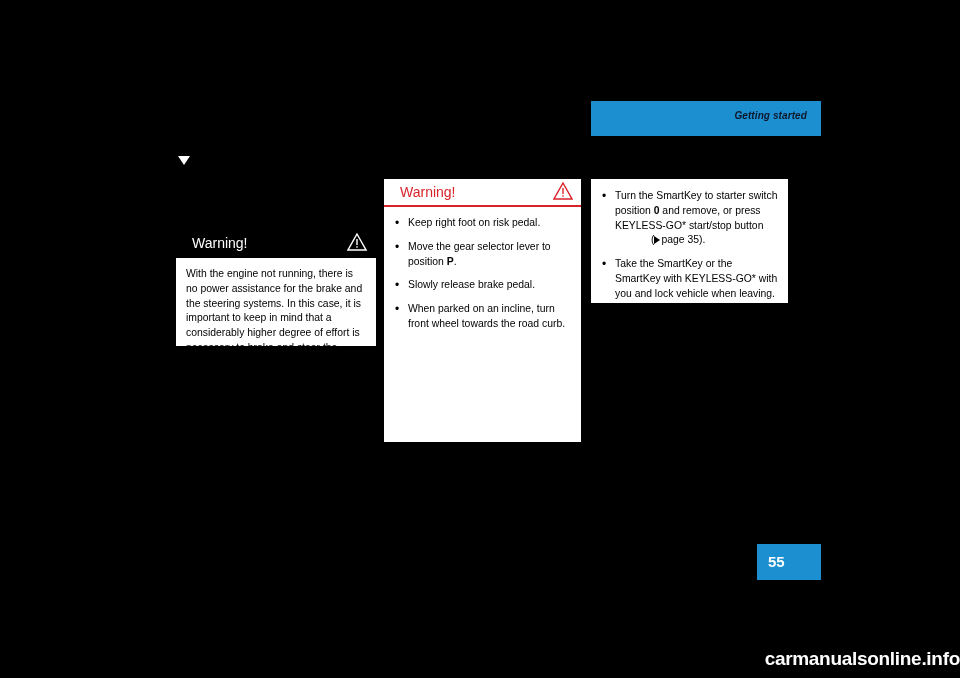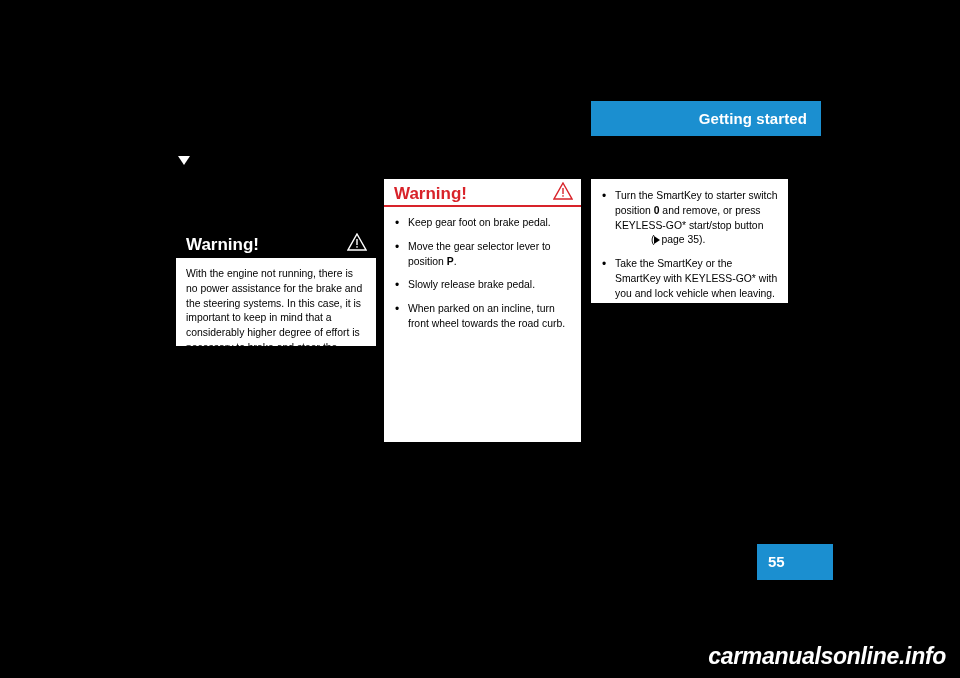--- a/index.html
+++ b/index.html
@@ -21,32 +21,33 @@
     left: 591px;
     top: 101px;
     width: 230px;
     height: 35px;
     background: #1b8fd0;
   }
   .header-title {
     position: absolute;
     right: 14px;
     top: 9px;
-    color: #ffffff;
-    font-size: 15px;
+    color: #0f172a;
+    font-size: 10px;
     font-weight: bold;
     letter-spacing: 0.1px;
+    font-style: italic;
   }
 
   
   .page-tab {
     position: absolute;
     left: 757px;
     top: 544px;
-    width: 76px;
+    width: 64px;
     height: 36px;
     background: #1b8fd0;
   }
   .page-num {
     position: absolute;
     left: 11px;
     top: 9px;
     color: #ffffff;
     font-size: 15px;
     font-weight: bold;
@@ -72,25 +73,25 @@
   }
 
   .warn-head {
     position: relative;
     height: 28px;
     border-bottom: 2px solid #d8232a;
     box-sizing: border-box;
   }
   .warn-head-label {
     position: absolute;
-    left: 10px;
+    left: 16px;
     top: 5px;
     color: #d8232a;
-    font-size: 17px;
-    font-weight: bold;
+    font-size: 14px;
+    font-weight: normal;
   }
   .warn-tri {
     position: absolute;
     right: 8px;
     top: 3px;
     width: 20px;
     height: 18px;
   }
 
   .box-body {
@@ -188,26 +189,24 @@
     margin-right: 1px;
   }
 
   
   .footer {
     position: absolute;
     left: 0;
     right: 0;
     bottom: 8px;
     text-align: right;
-    padding-right: 14px;
     color: #ffffff;
-    font-size: 23px;
+    font-size: 19px;
     font-weight: bold;
     letter-spacing: -0.3px;
-    font-style: italic;
   }
   .footer .dot-info {
     font-weight: bold;
   }
 </style>
 </head>
 <body>
 
 <div class="header-bar">
   <div class="header-title">Getting started</div>
@@ -233,21 +232,21 @@
   <div class="warn-head">
     <div class="warn-head-label">Warning!</div>
     <svg class="warn-tri" viewBox="0 0 20 18">
       <polygon points="10,1 19,17 1,17" fill="none" stroke="#d8232a" stroke-width="1.4"></polygon>
       <rect x="9.3" y="6" width="1.4" height="6" fill="#d8232a"></rect>
       <rect x="9.3" y="13.2" width="1.4" height="1.5" fill="#d8232a"></rect>
     </svg>
   </div>
   <div class="box-body">
     <ul class="bullets">
-      <li>Keep gear foot on brake pedal.</li>
+      <li>Keep right foot on risk pedal.</li>
       <li><span>Move the gear selector lever to position </span><span class="bold">P</span><span>.</span></li>
       <li>Slowly release brake pedal.</li>
       <li>When parked on an incline, turn front wheel towards the road curb.</li>
     </ul>
   </div>
 </div>
 
 <div class="box" id="info-smartkey">
   <ul class="bullets">
     <li><span>Turn the SmartKey to starter switch position </span><span class="bold">0</span><span> and remove, or press KEYLESS-GO* start/stop button</span><br><span class="page-ref">(<span class="ref-tri"></span><span>page 35).</span></span></li>

